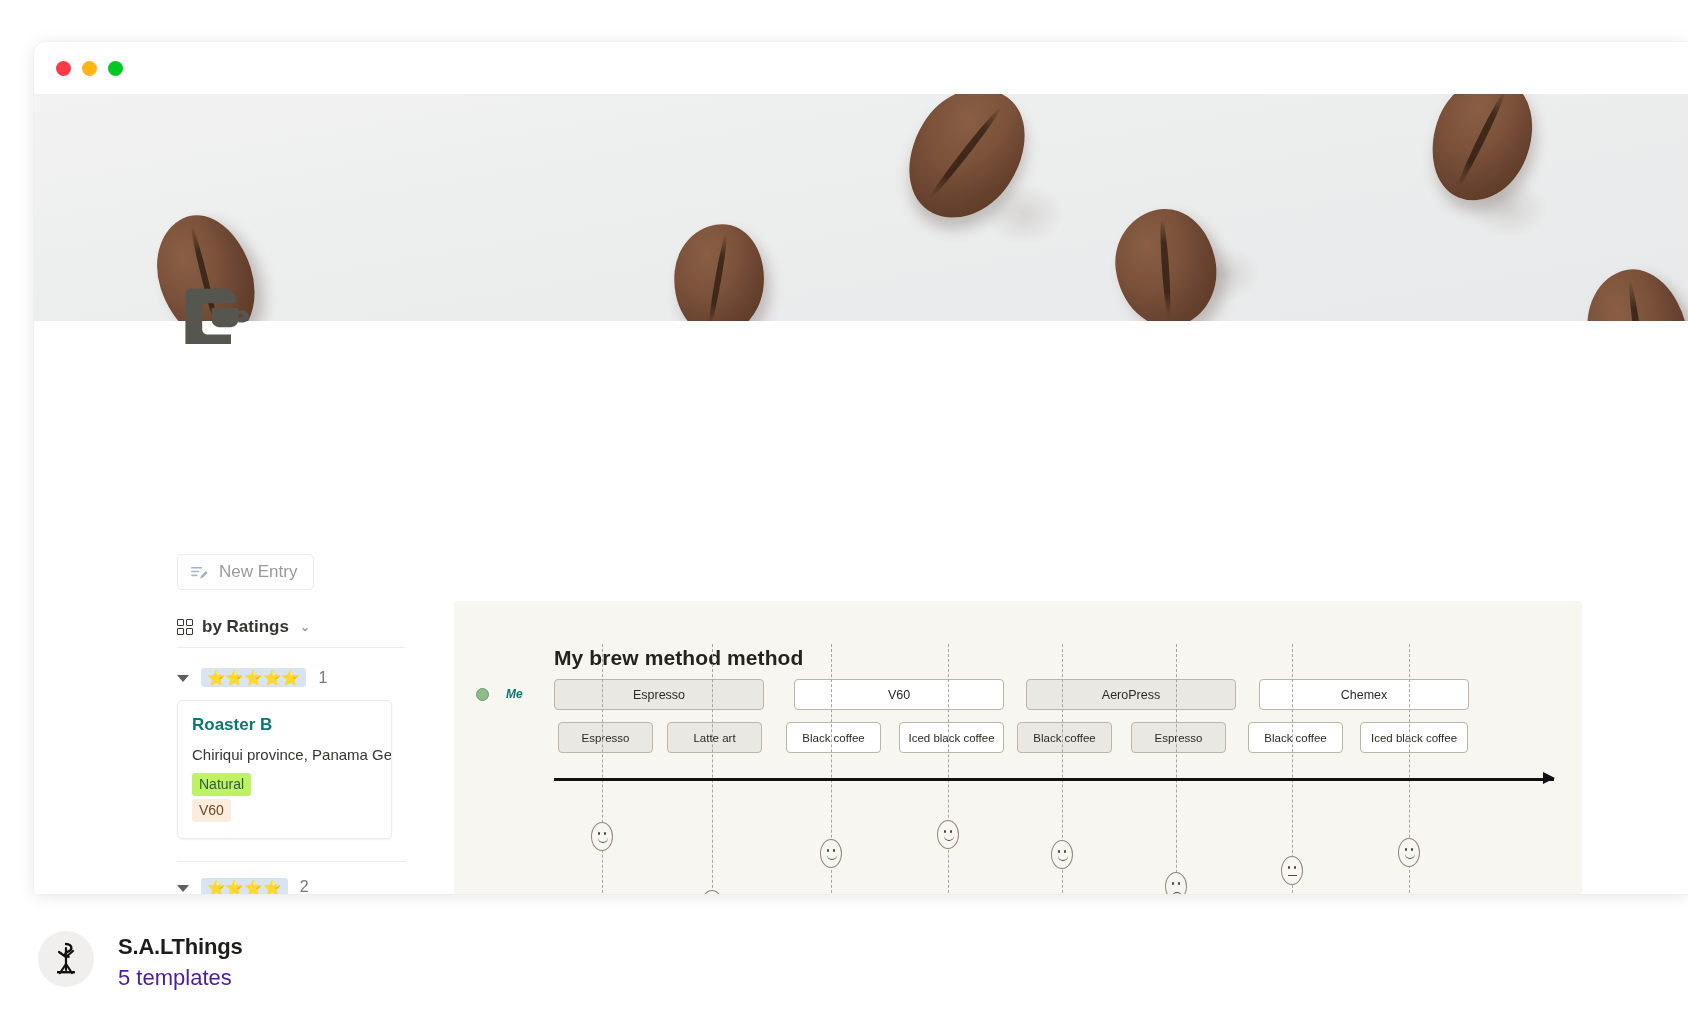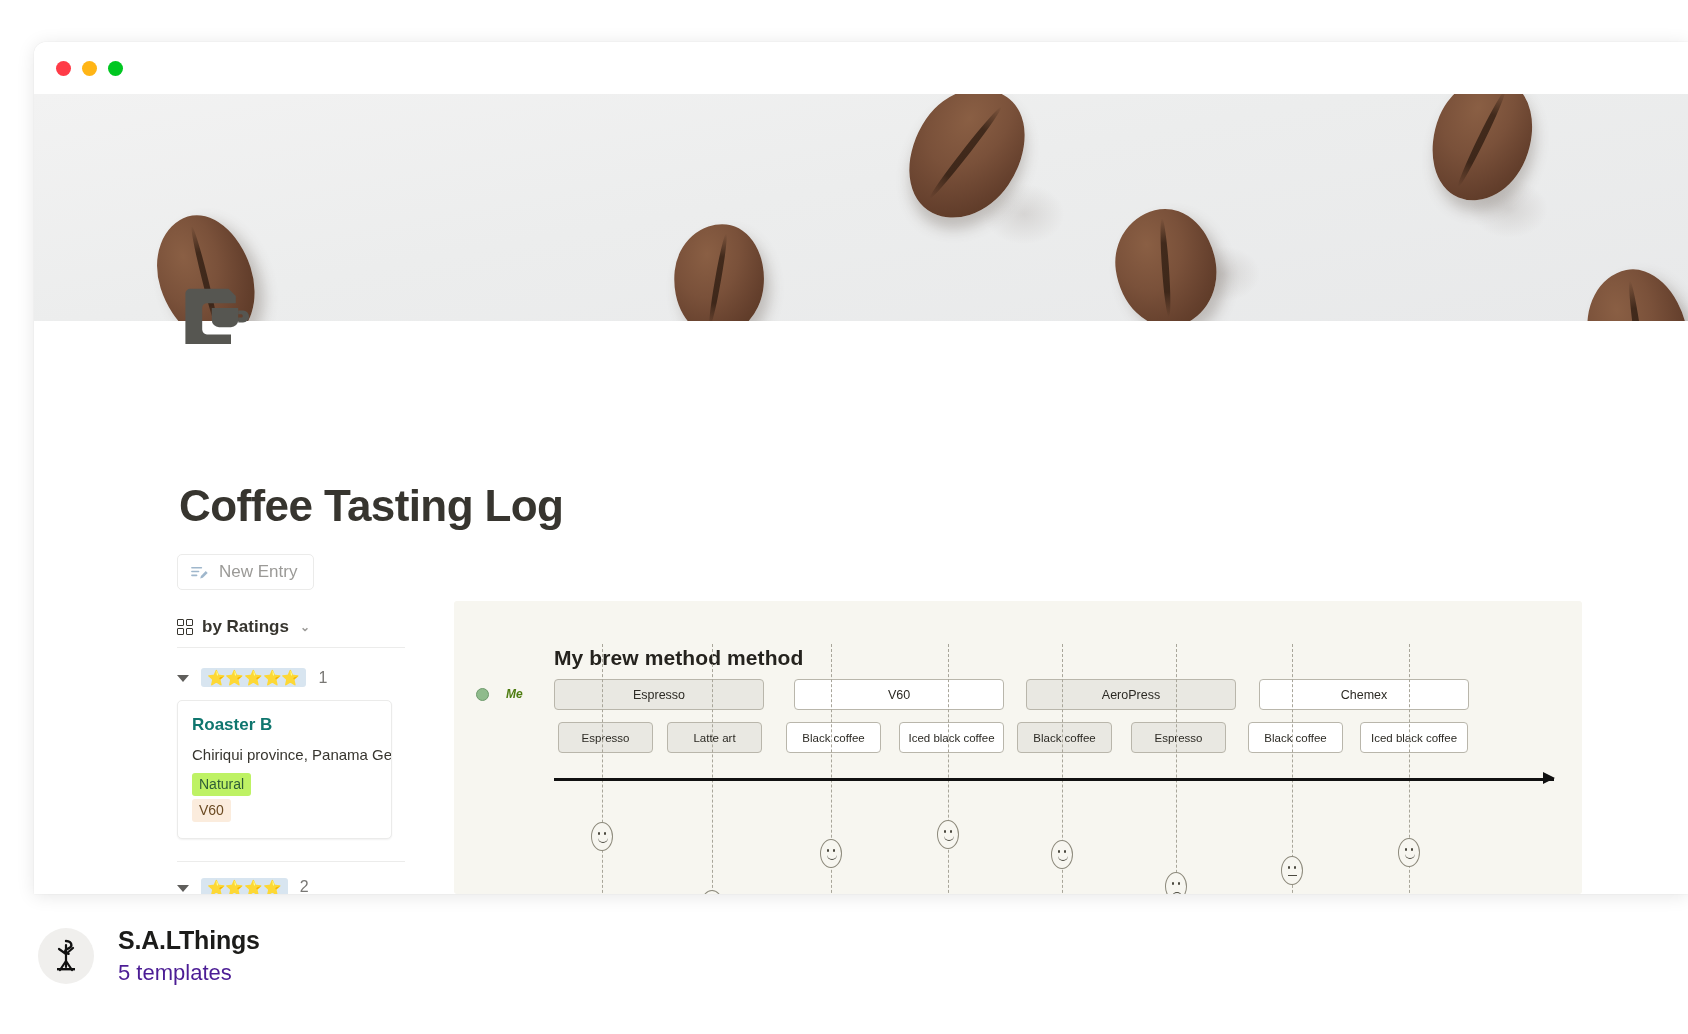--- a/index.html
+++ b/index.html
@@ -114,21 +114,21 @@
   .chart-panel {
     position:absolute; left:420px; top:280px; width:1128px; height:auto; bottom:0;
     background:#f7f6f0; border-radius:3px;
   }
   .chart-title {
     position:absolute; left:100px; top:45px;
     font-size:21px; font-weight:700; color:#25231e; letter-spacing:.1px;
   }
   .legend { position:absolute; left:22px; top:86px; display:flex; align-items:center; gap:17px; }
   .legend-dot { width:13px;height:13px;border-radius:50%;background:#8fbb8c;border:1px solid #6e9a6c; }
-  .legend-label { font-size:12px; font-style:italic; font-weight:700; color:#4d7c0f; }
+  .legend-label { font-size:12px; font-style:italic; font-weight:700; color:#0f766e; }
 
   .track { position:absolute; left:100px; top:78px; width:1000px;text-align:center; }
   .methods { position:relative; height:34px; }
   .m-box {
     position:absolute; top:0; height:31px;
     border:1px solid #b9b6ab; border-radius:4px;
     display:flex; align-items:center; justify-content:center;
     font-size:12.5px; color:#2c2a24;
   }
   .m-box.grey  { background:#e9e8e2; }
@@ -171,21 +171,21 @@
   }
   .face.sad u { top:19px; border-bottom:none; border-top:1.5px solid #4b493f; border-radius:9px 9px 0 0; }
   .face.neutral u { top:18px; height:0; border-bottom:1.5px solid #4b493f; border-radius:0; width:9px; }
 
   
   .footer { position:absolute; left:38px; top:926px; display:flex; align-items:center; gap:24px; }
   .avatar {
     width:56px;height:56px;border-radius:50%;background:#f0efed;
     display:flex;align-items:center;justify-content:center;position:relative;
   }
-  .author-name { font-size:25px; font-weight:700; color:#1c1c1a; letter-spacing:-.2px; }
+  .author-name { font-size:22px; font-weight:700; color:#1c1c1a; letter-spacing:-.2px;margin-top:8px; }
   .author-sub { font-size:22px; color:#4c1d95; margin-top:5px; }
 </style>
 </head>
 <body>
 
 <div class="page">
 
   <div class="window">
 
     <div class="titlebar">
@@ -204,21 +204,20 @@
     </div>
 
     <div class="doc">
 
       <svg class="doc-icon" viewBox="0 0 64 60">
         <path d="M4 8 A4 4 0 0 1 8 4 H40 L46 10 V16 H22 A4 4 0 0 0 18 20 V38 A4 4 0 0 0 22 42 H42 V50 H4 Z
                  M26 20 H48 V30 A6 6 0 0 1 42 36 H32 A6 6 0 0 1 26 30 Z" fill="#565651"></path>
         <path d="M48 22 H52 A5 5 0 0 1 52 32 H48 V28 H51 A1.6 1.6 0 0 0 51 25.2 H48 Z" fill="#565651"></path>
       </svg>
 
-      <div class="page-title">Coffee Tasting Log</div>
 
       <div class="new-entry">
         <svg width="19" height="19" viewBox="0 0 20 20">
           <path d="M2 5h10M2 9h7M2 13h5" stroke="#9fb7cc" stroke-width="1.7" stroke-linecap="round" fill="none"></path>
           <path d="M11.5 13.6 16.6 8.4l2.0 2.0-5.1 5.2-2.7.7z" fill="#9fb7cc"></path>
         </svg>
         <span>New Entry</span>
       </div>
 
       <div class="sidebar">

